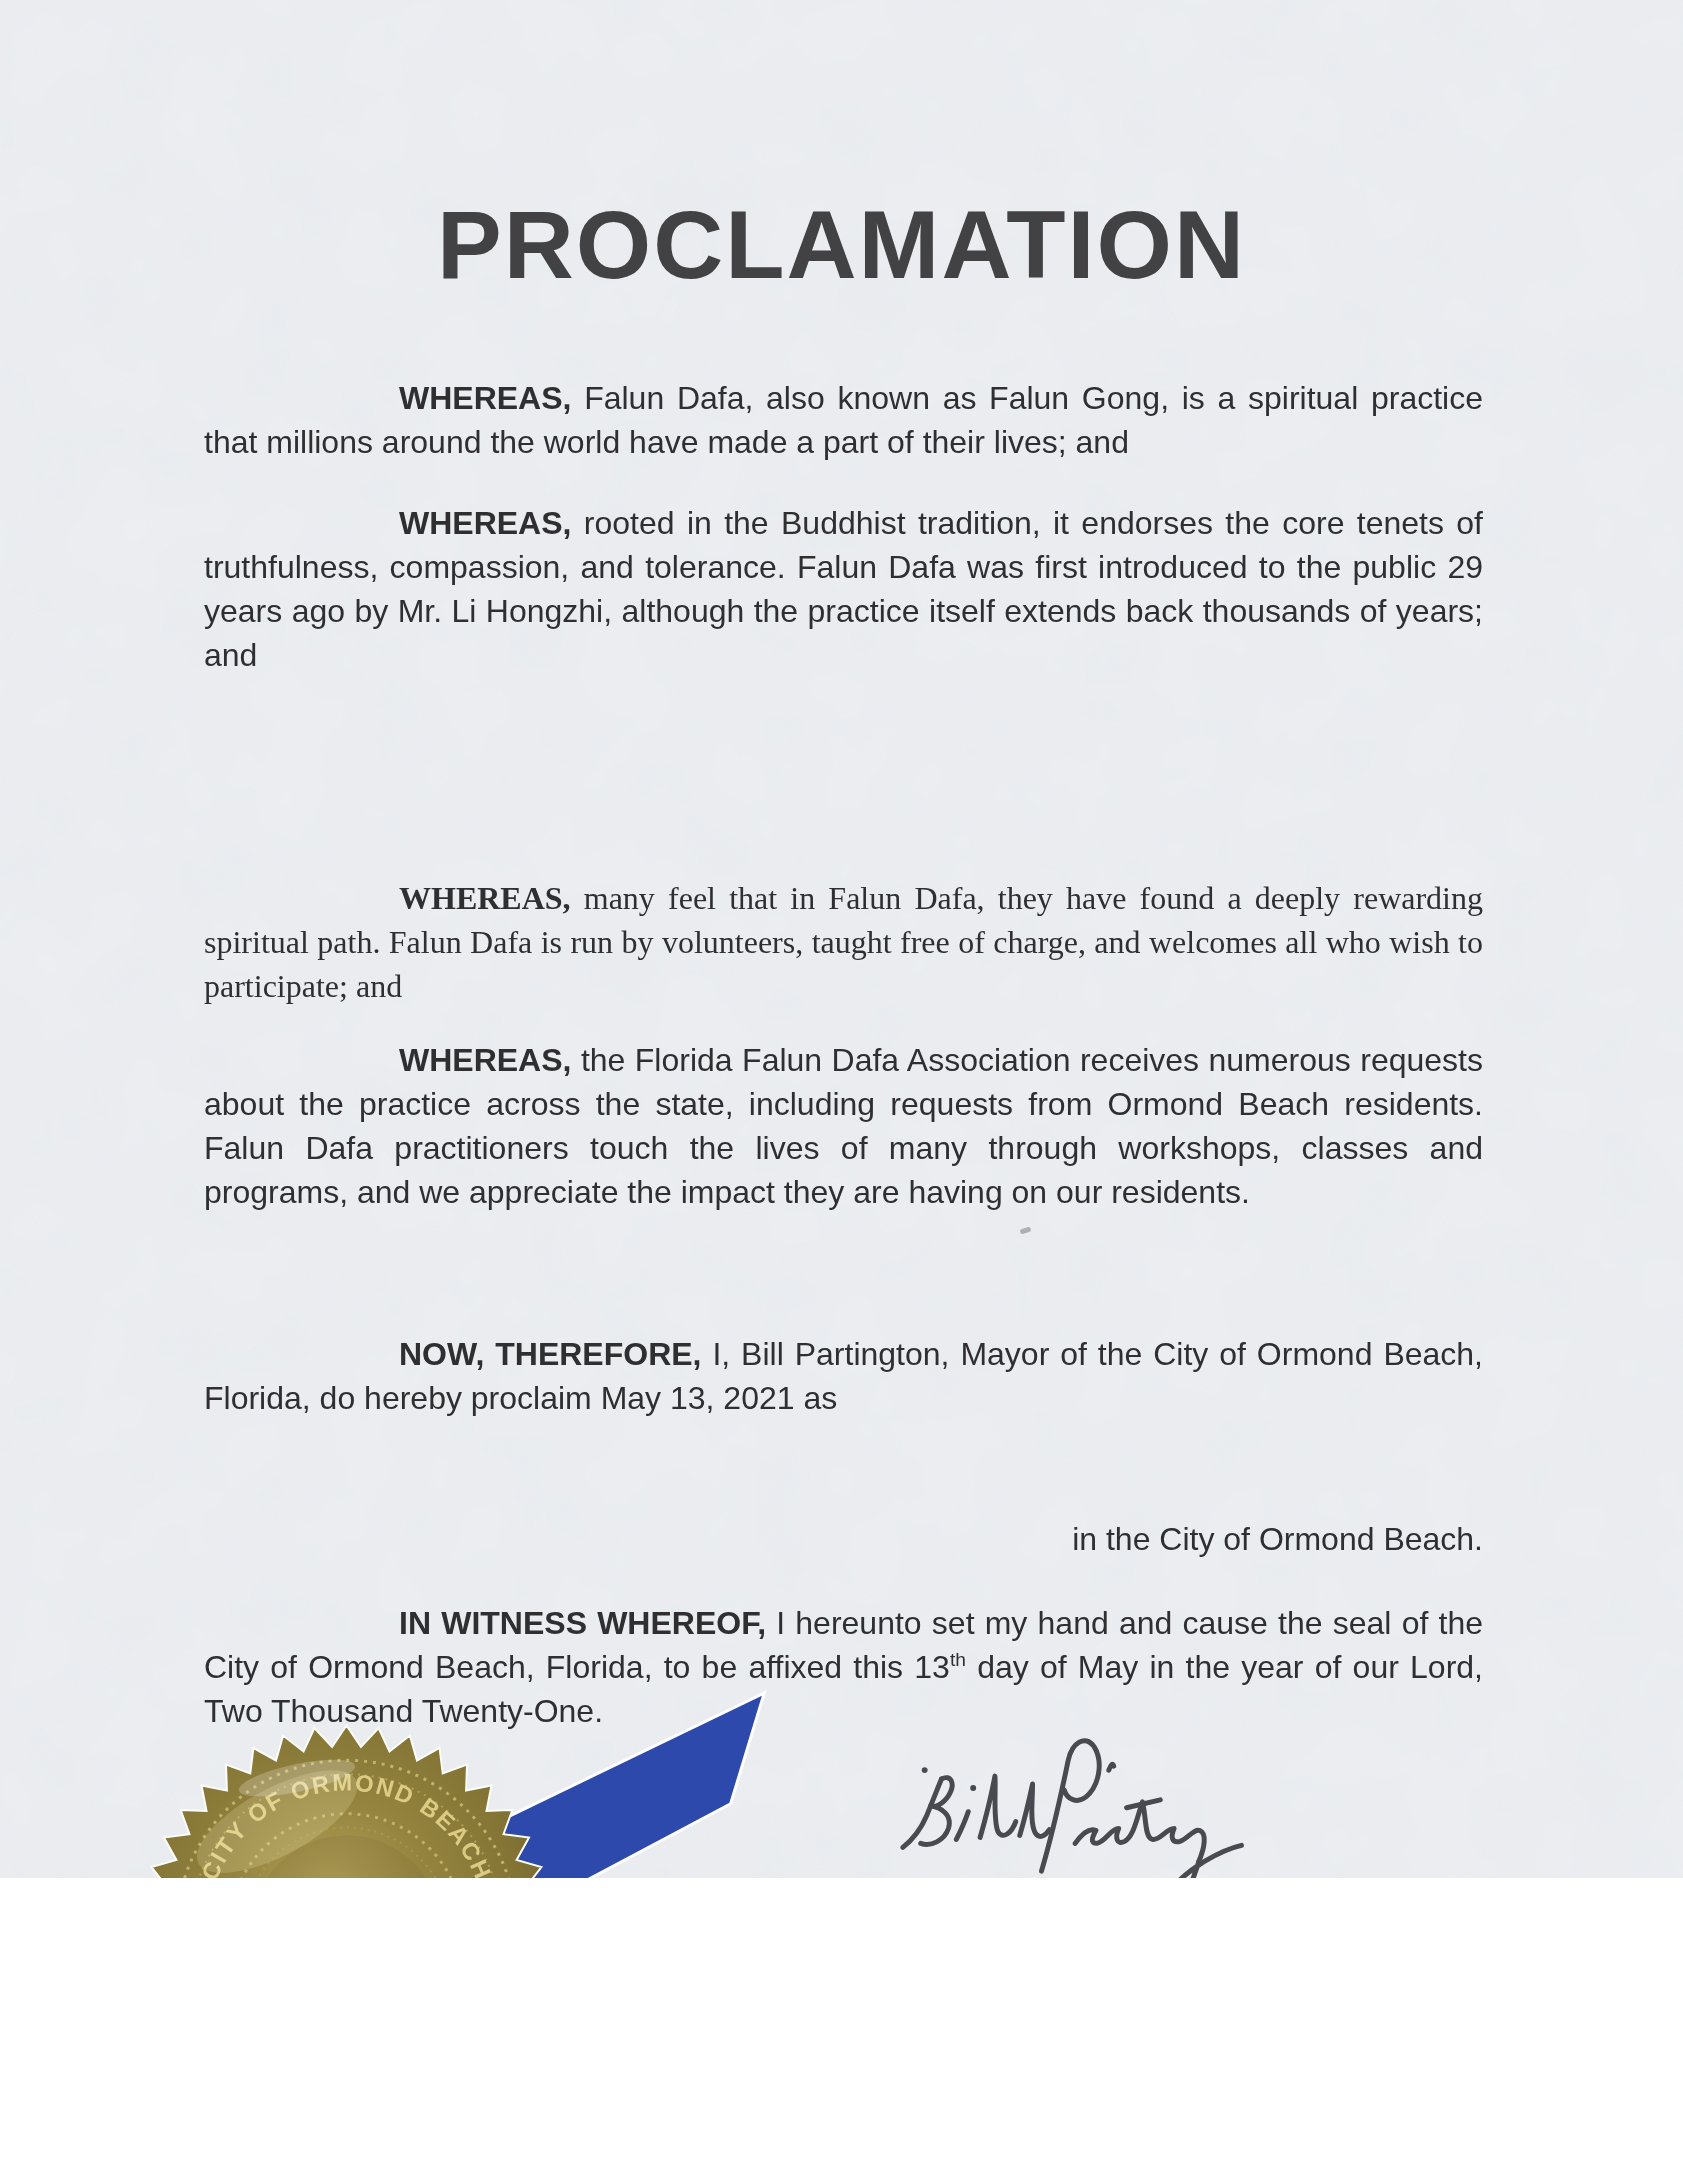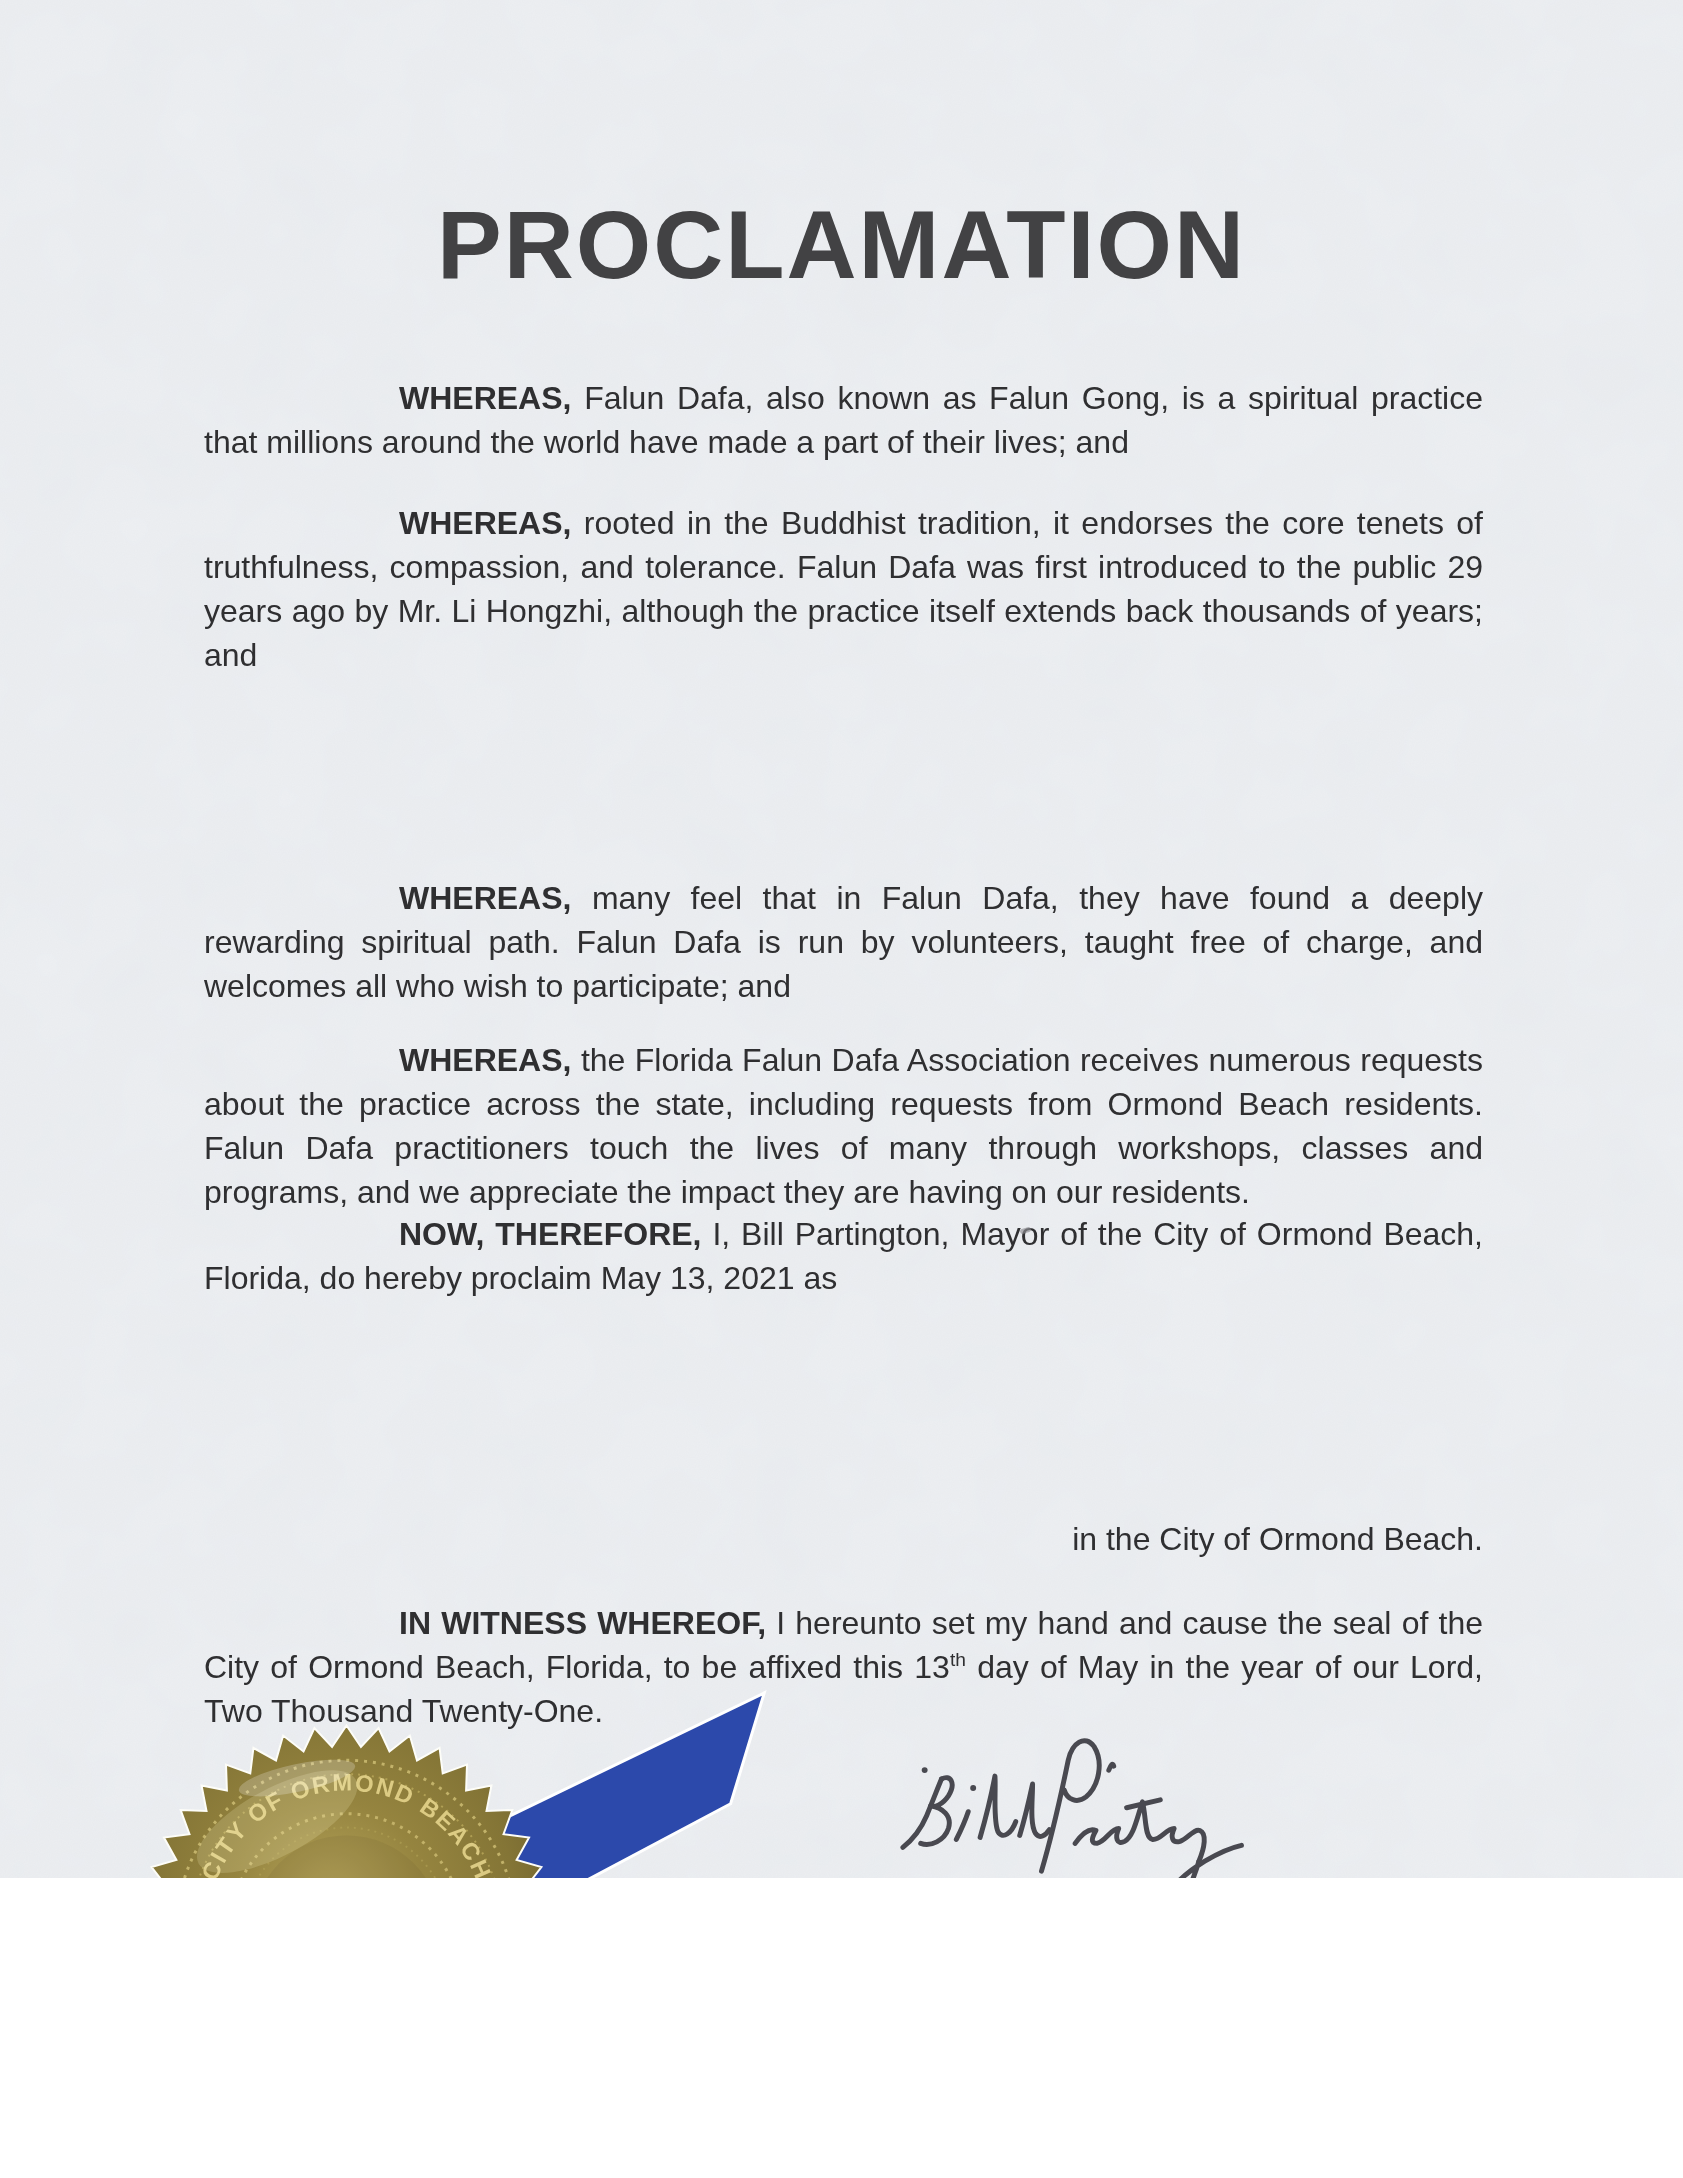--- a/index.html
+++ b/index.html
@@ -5,21 +5,21 @@
   html,body{margin:0;padding:0;}
   body{font-family:"Liberation Sans","DejaVu Sans",sans-serif;}
   .page{position:relative;width:1683px;height:1878px;overflow:hidden;background:#eef0f3;}
   .texture{position:absolute;left:0;top:0;width:1683px;height:2178px;z-index:0;pointer-events:none;}
   .doc-title{position:absolute;left:0;top:196px;width:1683px;text-align:center;
     font-size:97px;font-weight:bold;letter-spacing:2px;color:#424244;line-height:1;z-index:2;}
   .para{position:absolute;left:204px;width:1279px;font-size:32px;line-height:44px;
     color:#2f2f31;text-align:justify;z-index:2;}
   .para.indent{text-indent:195px;}
   .lead{font-weight:bold;}
-  .p1{top:344px;} .p2{top:469px;} .p3{top:683px;} .p4{top:844px;} .p5{top:1006px;} .p6{top:1180px;}
+  .p1{top:344px;} .p2{top:469px;} .p3{top:683px;} .p4{top:844px;font-family:Liberation Serif, serif;} .p5{top:1006px;} .p6{top:1300px;}
   .proclaim-heading{position:absolute;left:0;top:1366px;width:1683px;text-align:center;
     font-size:69px;font-weight:bold;letter-spacing:1px;color:#4b4b4d;line-height:69px;z-index:2;}
   .p7{top:1485px;text-align:right;}
   .p8{top:1569px;}
   sup{font-size:0.6em;line-height:0;}
   .artifact-dot{position:absolute;left:1020px;top:1228px;width:11px;height:5px;background:#8d8d92;
     opacity:.65;border-radius:3px;transform:rotate(-18deg);z-index:2;}
   .seal-art{position:absolute;left:0;top:0;width:1683px;height:2178px;z-index:1;pointer-events:none;}
   .sig-line{position:absolute;left:899px;top:1885px;width:578px;height:3px;background:#55555a;opacity:.85;z-index:2;}
   .sig-script{position:absolute;left:0;top:0;width:1683px;height:2178px;z-index:4;pointer-events:none;}

